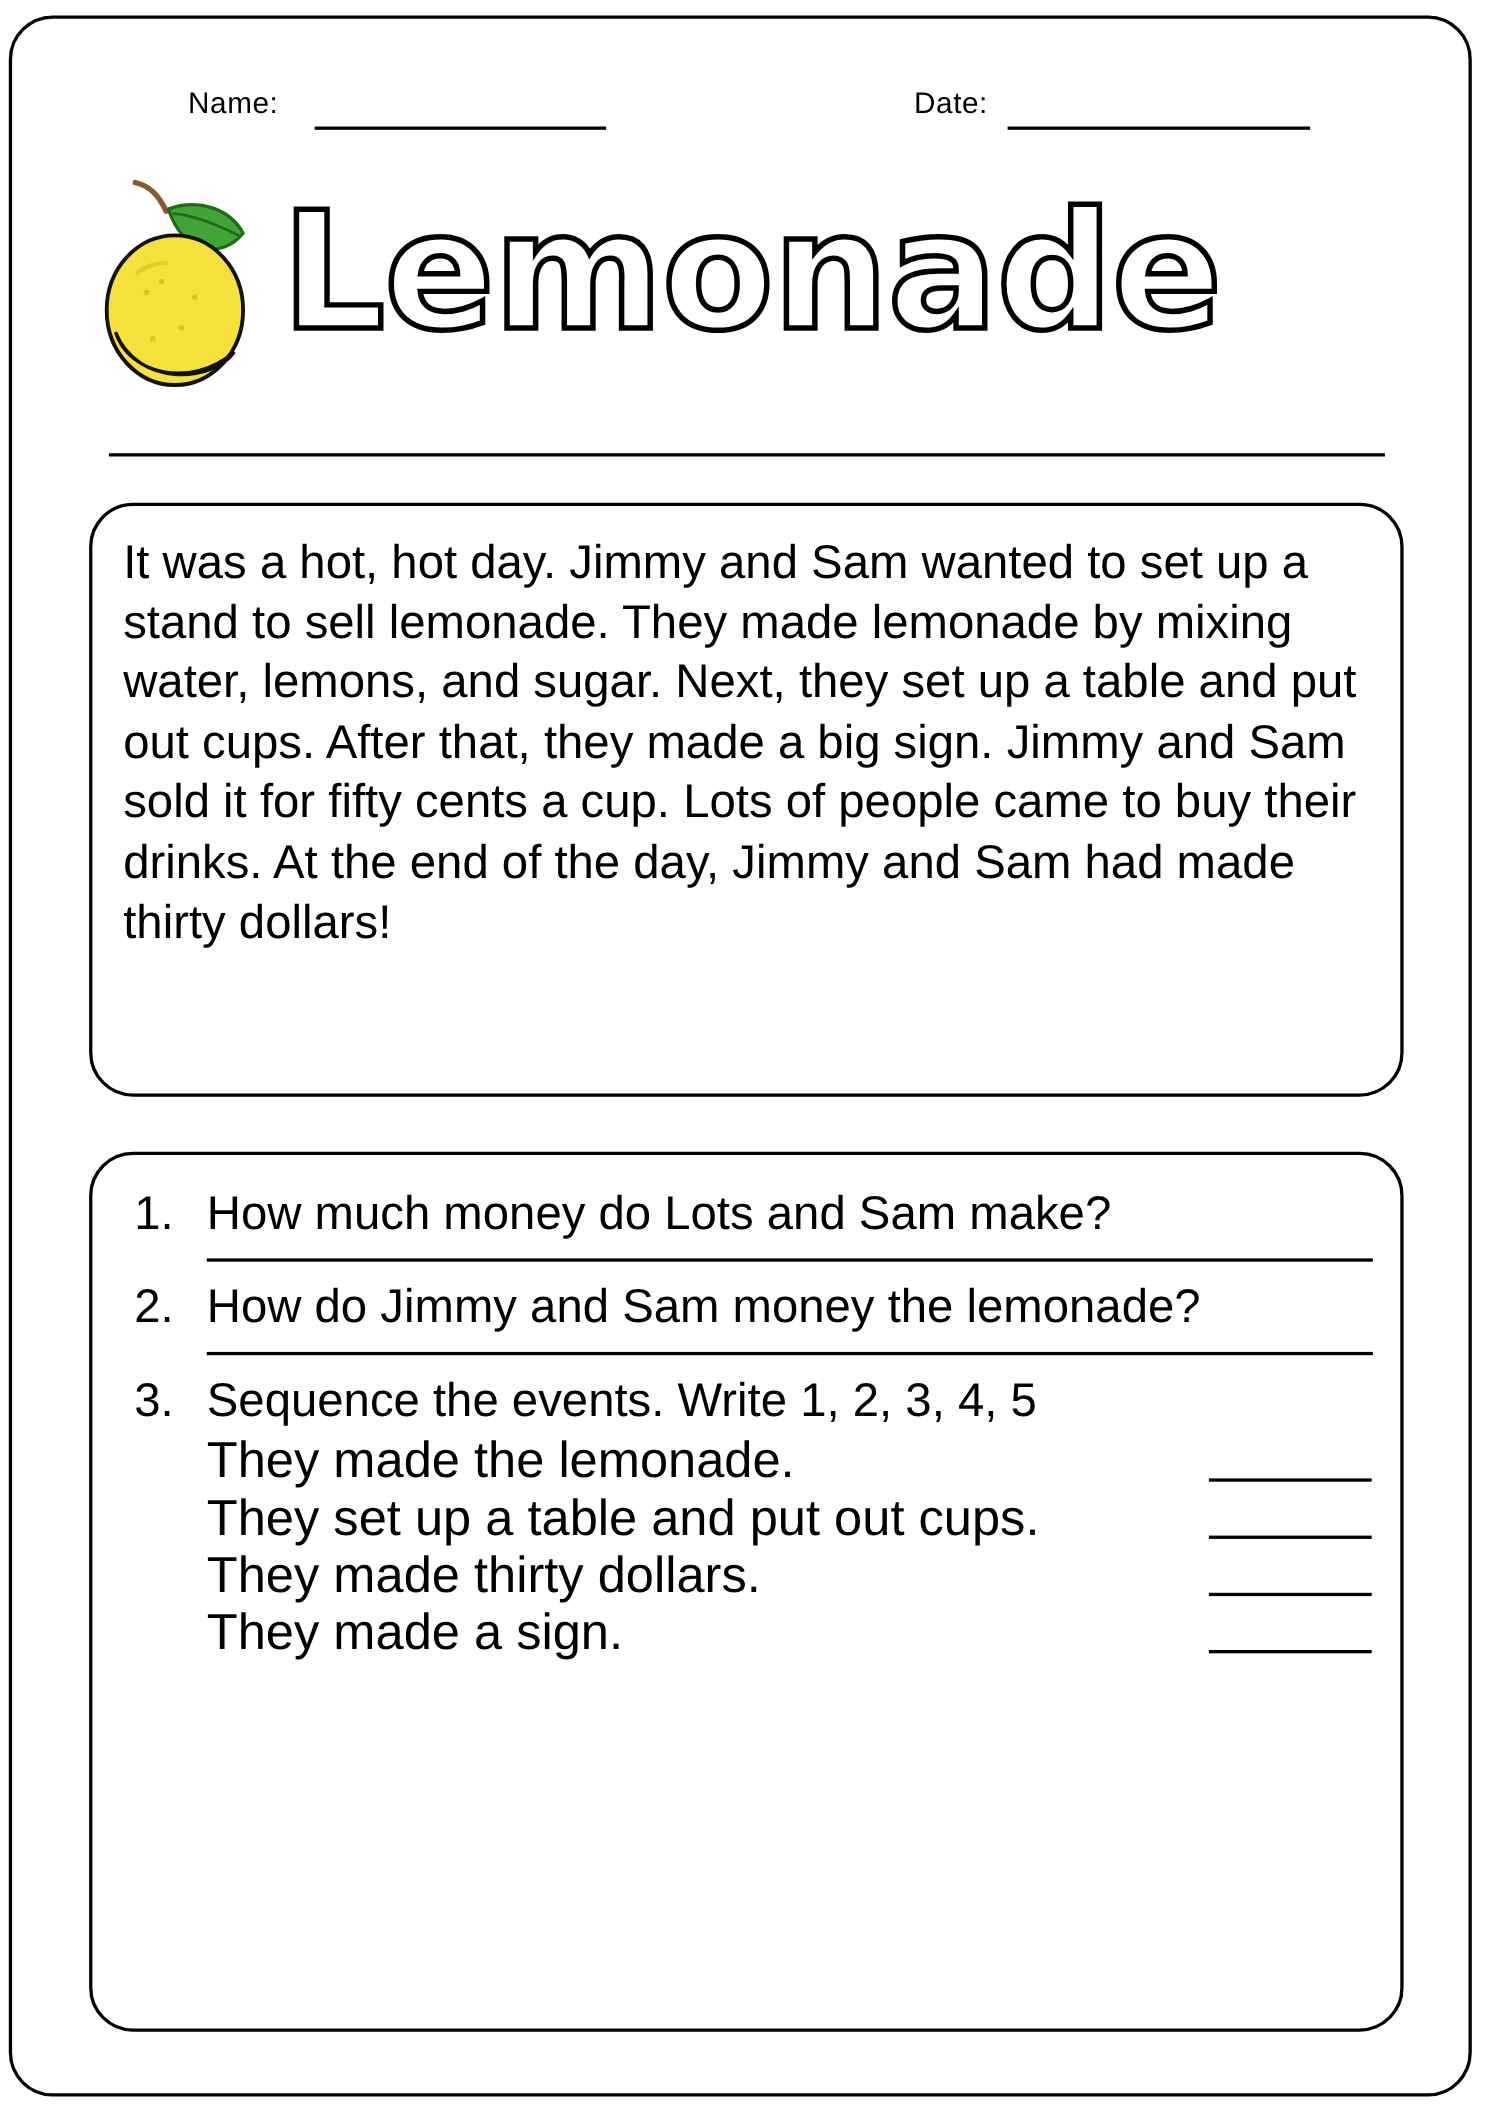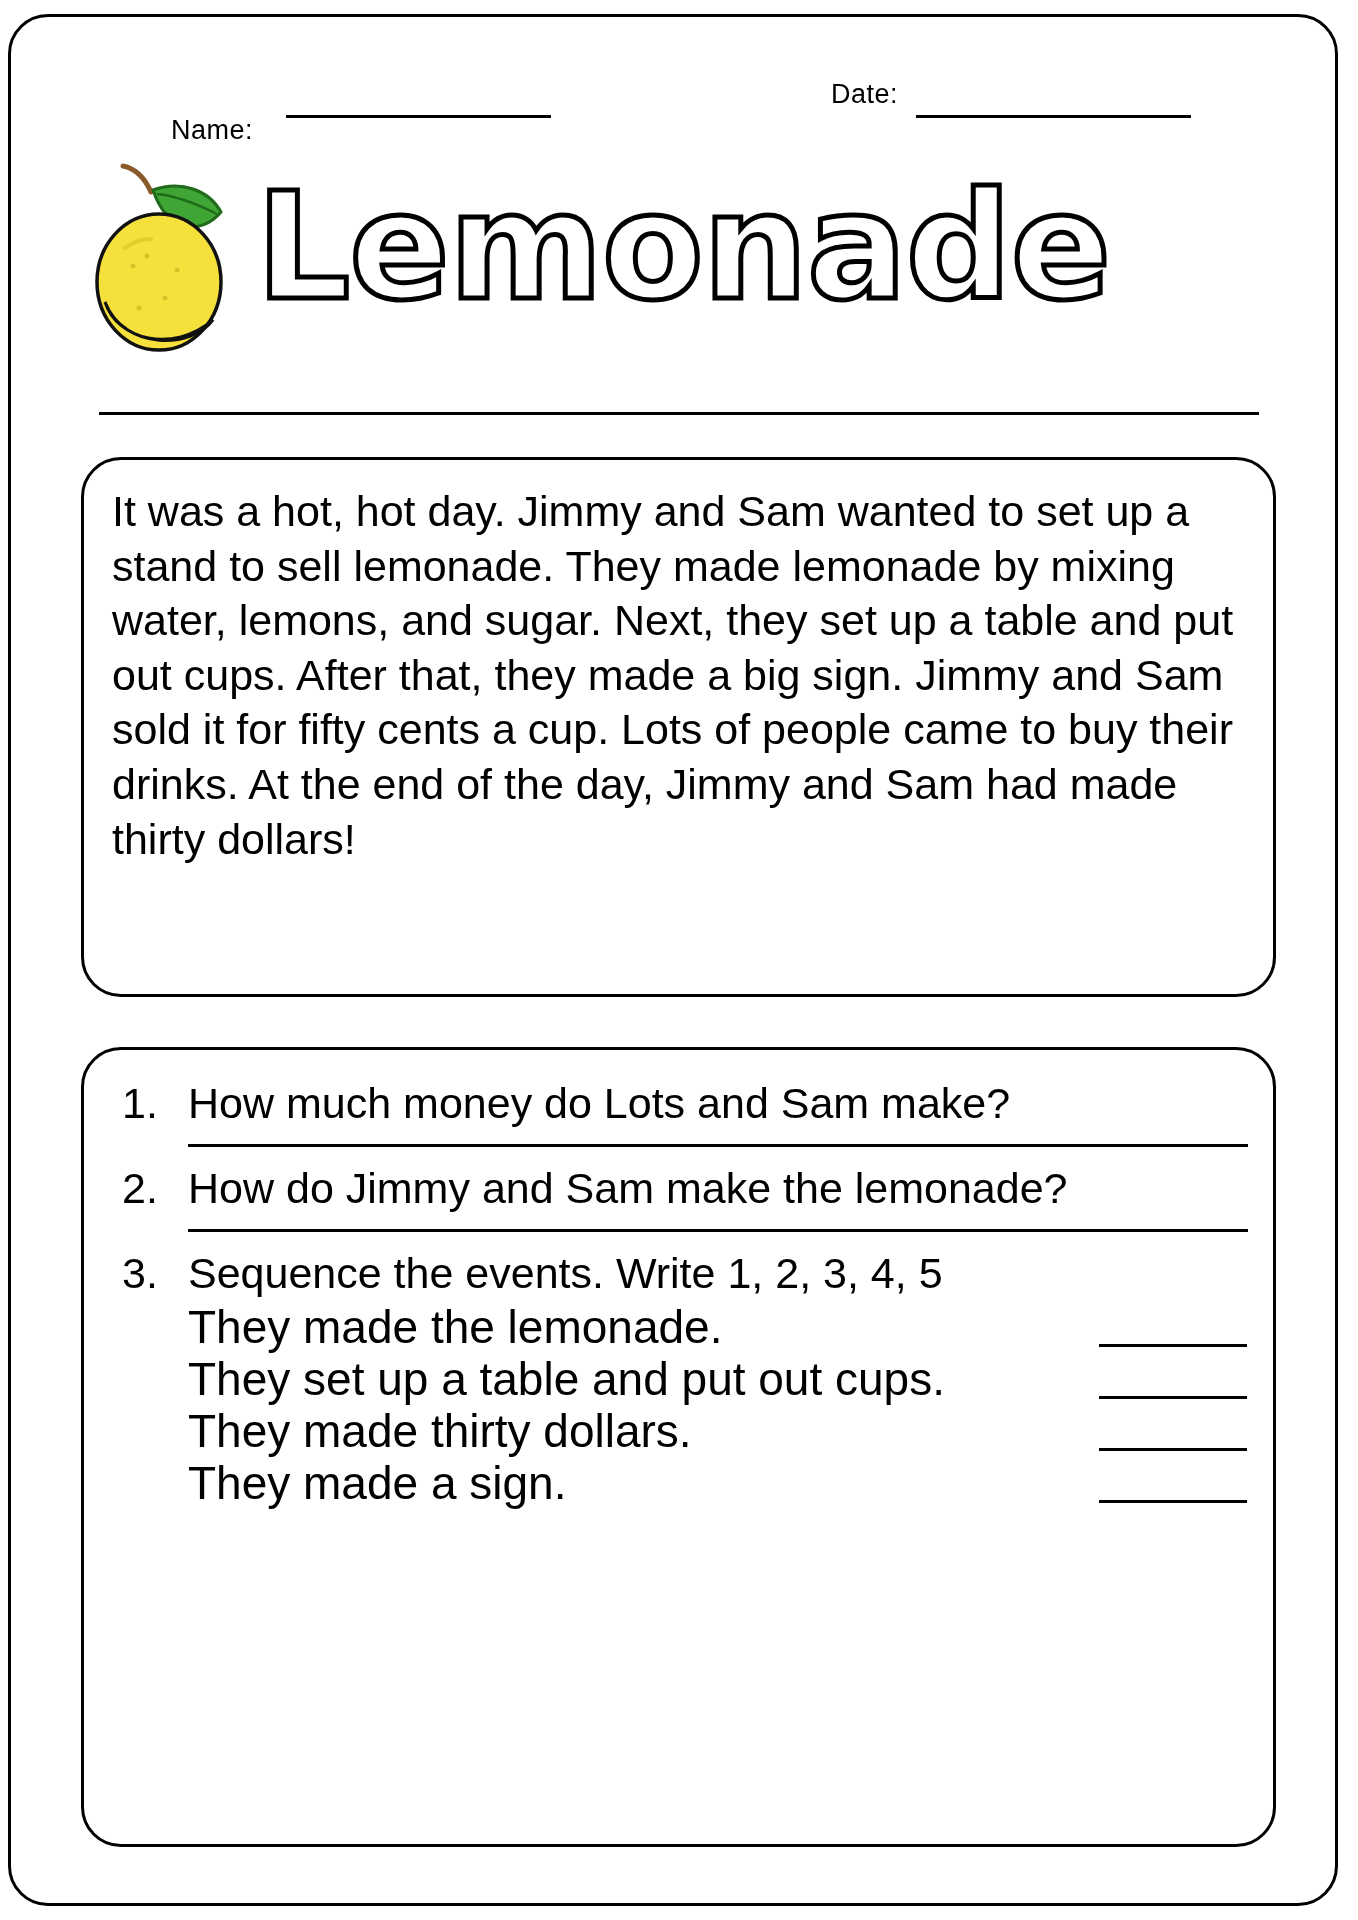--- a/index.html
+++ b/index.html
@@ -39,21 +39,21 @@
     position: absolute;
     font-size: 27px;
     color: #000;
     letter-spacing: 0.5px;
   }
   .nd-line {
     position: absolute;
     border-bottom: 3px solid #000;
     height: 0;
   }
-  .name-label { left: 160px; top: 0; margin-top: 36px; }
+  .name-label { left: 160px; top: 0; }
   .name-line  { left: 275px; top: 36px; width: 265px; }
   .date-label { left: 820px; top: 0; }
   .date-line  { left: 905px; top: 36px; width: 275px; }
 
   
   .title-area {
     position: absolute;
     left: 0;
     top: 135px;
     width: 100%;
@@ -205,21 +205,21 @@
   <div class="questions-box">
 
     <div class="q-row">
       <span class="q-num">1.</span>
       <span class="q-text">How much money do Lots and Sam make?</span>
     </div>
     <div class="answer-rule"></div>
 
     <div class="q-row">
       <span class="q-num">2.</span>
-      <span class="q-text">How do Jimmy and Sam make the lemonade?</span>
+      <span class="q-text">How do Jimmy and Sam money the lemonade?</span>
     </div>
     <div class="answer-rule"></div>
 
     <div class="q-row">
       <span class="q-num">3.</span>
       <span class="q-text">Sequence the events. Write 1, 2, 3, 4, 5</span>
     </div>
 
     <div class="seq-list">
       <div class="seq-item">

